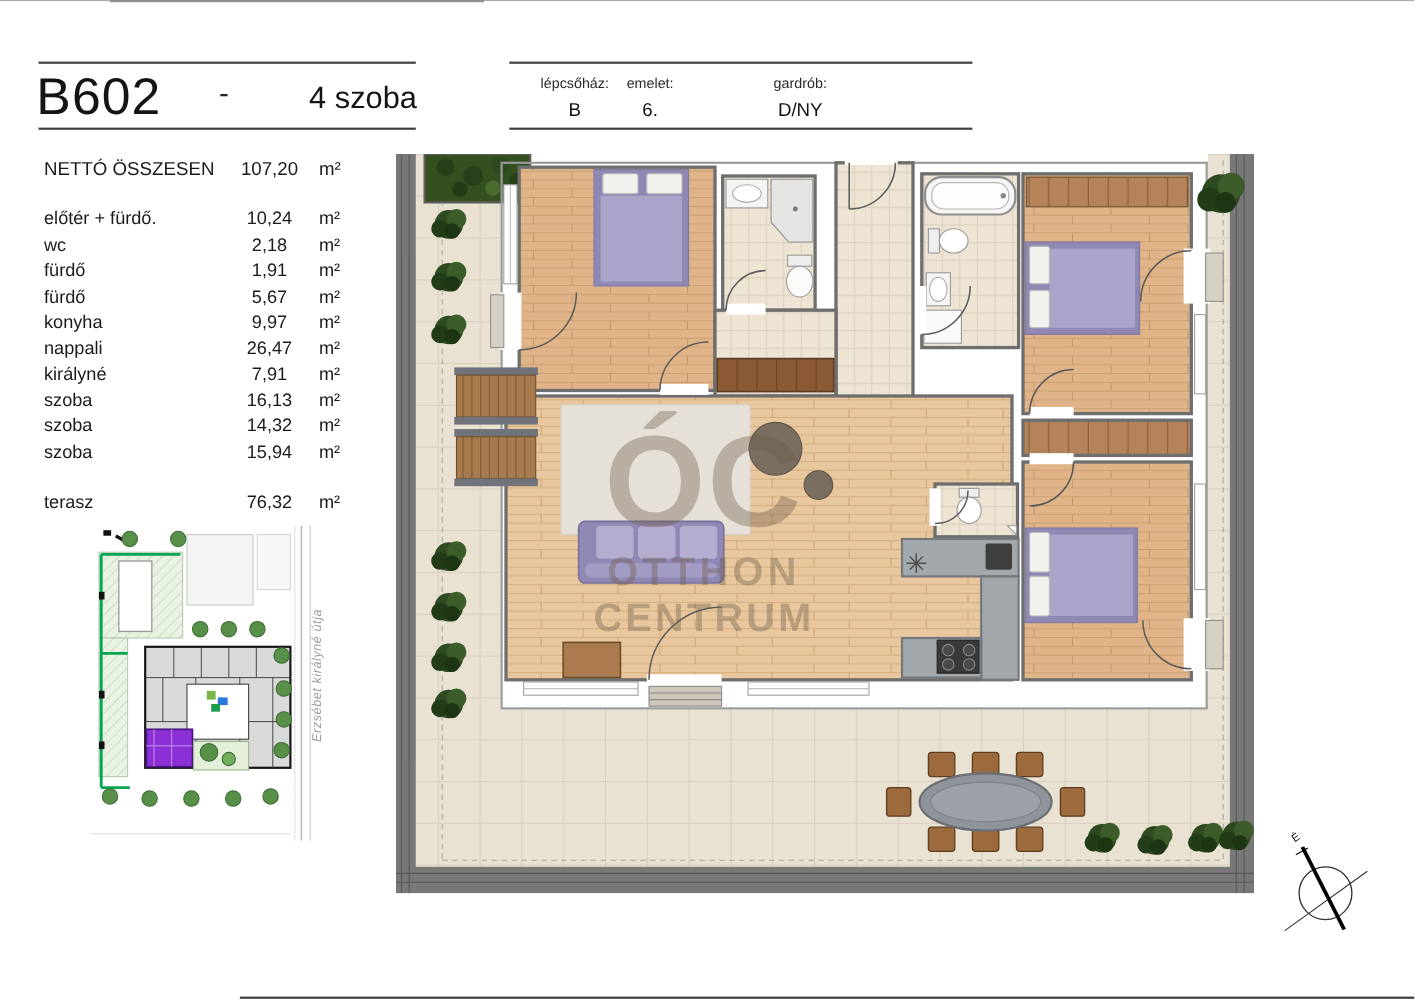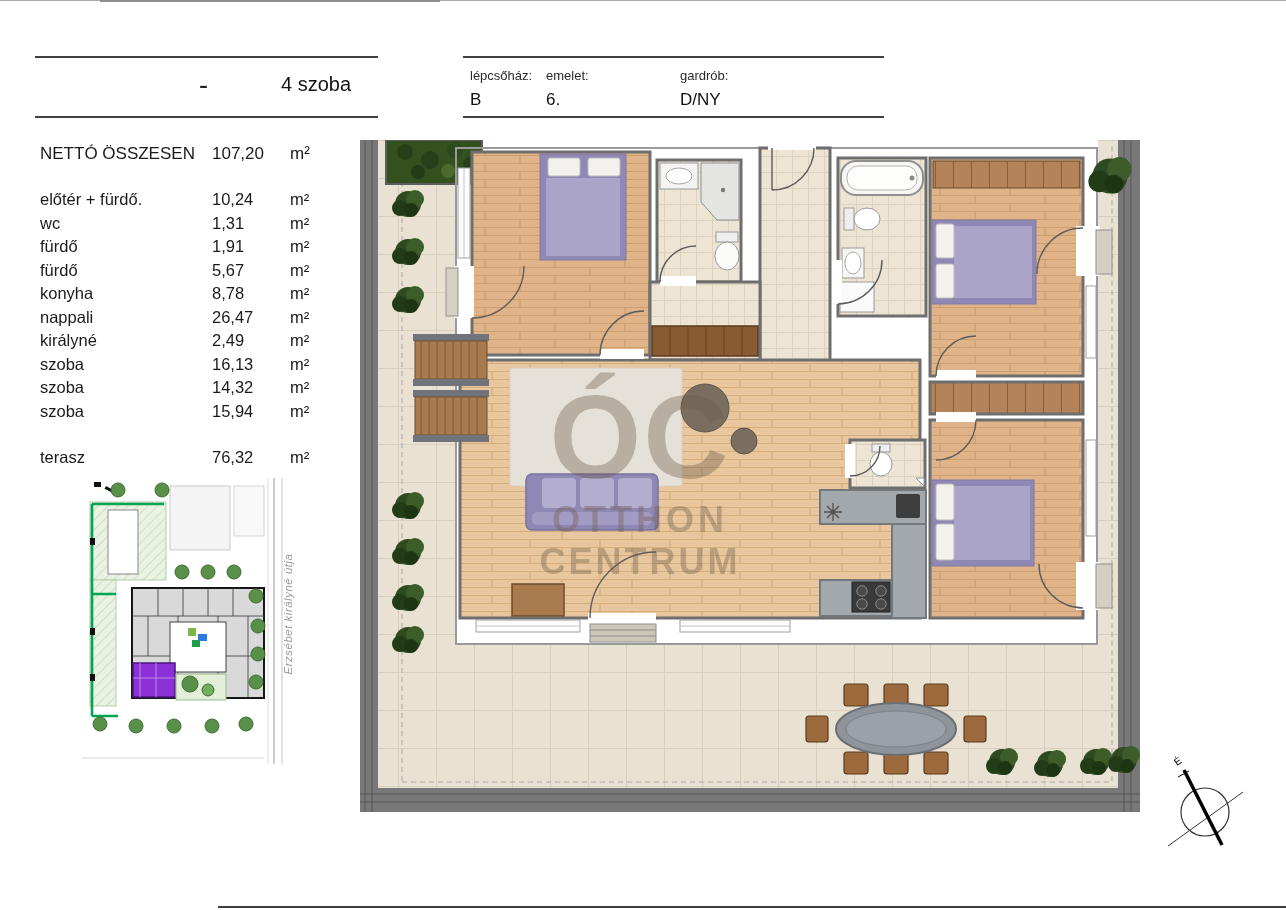--- a/index.html
+++ b/index.html
@@ -2,43 +2,44 @@
 <html><head>
 <meta charset="utf-8">
 <style>
   html,body{margin:0;padding:0;background:#fff}
   .page{position:relative;width:1286px;height:910px;background:#fff;overflow:hidden;
         font-family:"Liberation Sans",sans-serif;color:#1a1a1a}
   .abs{position:absolute}
   .rule{position:absolute;border-top:2px solid #404040;height:0}
   .title-unit{position:absolute;left:33px;top:60px;font-size:47px;letter-spacing:1px;color:#141414}
   .title-sep{position:absolute;left:199px;top:70px;font-size:27px;color:#222}
-  .title-rooms{position:absolute;left:281px;top:73px;font-size:20px;color:#141414}
-  .hcol{position:absolute;}
+  .title-rooms{position:absolute;left:281px;top:73px;font-size:28px;color:#141414}
+  .hcol{position:absolute;text-align:center}
   .hcol .lab{font-size:13px;color:#2a2a2a}
   .hcol .val{font-size:17px;color:#111;margin-top:7px}
   .atable{position:absolute;left:40px;width:272px;font-size:16.5px}
   .arow{display:grid;grid-template-columns:1fr 66px 34px;line-height:23.5px;white-space:nowrap}
-  .arow .v{text-align:left}
+  .arow .v{text-align:center}
   .arow .u{padding-left:12px}
   .arow.total{font-weight:normal;font-size:17px}
   .topline{position:absolute;left:0;top:0;width:1286px;height:1px;background:#ababab}
   .topline2{position:absolute;left:100px;top:0;width:340px;height:2px;background:#8e8e8e}
   .botline{position:absolute;left:218px;top:906px;width:1068px;height:2px;background:#3f3f3f}
 </style>
 </head>
 <body>
 
 <div class="page">
 
   <div class="topline"></div>
   <div class="topline2"></div>
 
   <div class="rule" style="left:35px;top:56px;width:343px"></div>
   <div class="rule" style="left:35px;top:116px;width:343px"></div>
+  <div class="title-unit">B602</div>
   <div class="title-sep">-</div>
   <div class="title-rooms">4 szoba</div>
 
   <div class="rule" style="left:463px;top:56px;width:421px"></div>
   <div class="rule" style="left:463px;top:116px;width:421px"></div>
   <div class="hcol" style="left:470px;top:68px;width:105px">
     <div class="lab">lépcsőház:</div>
     <div class="val">B</div>
   </div>
   <div class="hcol" style="left:546px;top:68px;width:90px">
@@ -58,46 +59,46 @@
     </div>
   </div>
   <div class="atable" style="top:188px">
     <div class="arow">
         <span>előtér + fürdő.</span>
         <span class="v">10,24</span>
         <span class="u">m²</span>
       </div>
     <div class="arow">
         <span>wc</span>
-        <span class="v">1,31</span>
+        <span class="v">2,18</span>
         <span class="u">m²</span>
       </div>
     <div class="arow">
         <span>fürdő</span>
         <span class="v">1,91</span>
         <span class="u">m²</span>
       </div>
     <div class="arow">
         <span>fürdő</span>
         <span class="v">5,67</span>
         <span class="u">m²</span>
       </div>
     <div class="arow">
         <span>konyha</span>
-        <span class="v">8,78</span>
+        <span class="v">9,97</span>
         <span class="u">m²</span>
       </div>
     <div class="arow">
         <span>nappali</span>
         <span class="v">26,47</span>
         <span class="u">m²</span>
       </div>
     <div class="arow">
         <span>királyné</span>
-        <span class="v">2,49</span>
+        <span class="v">7,91</span>
         <span class="u">m²</span>
       </div>
     <div class="arow">
         <span>szoba</span>
         <span class="v">16,13</span>
         <span class="u">m²</span>
       </div>
     <div class="arow">
         <span>szoba</span>
         <span class="v">14,32</span>

